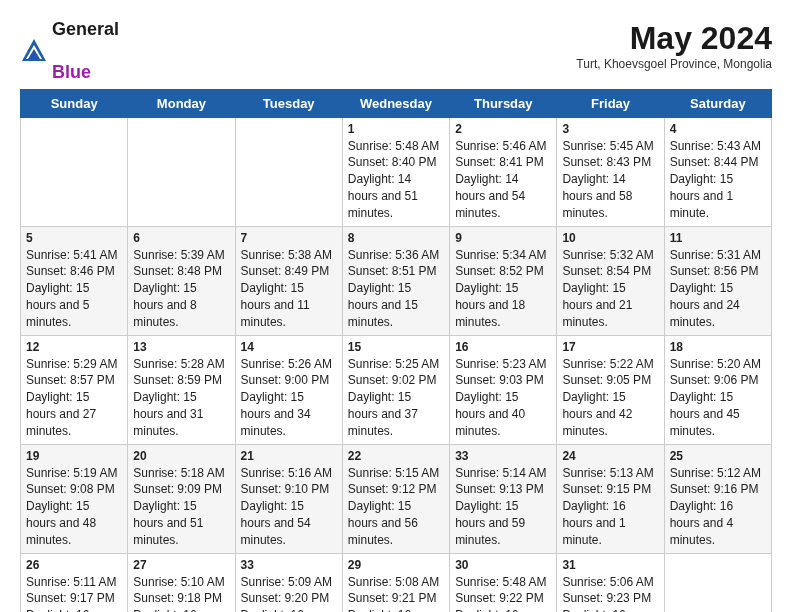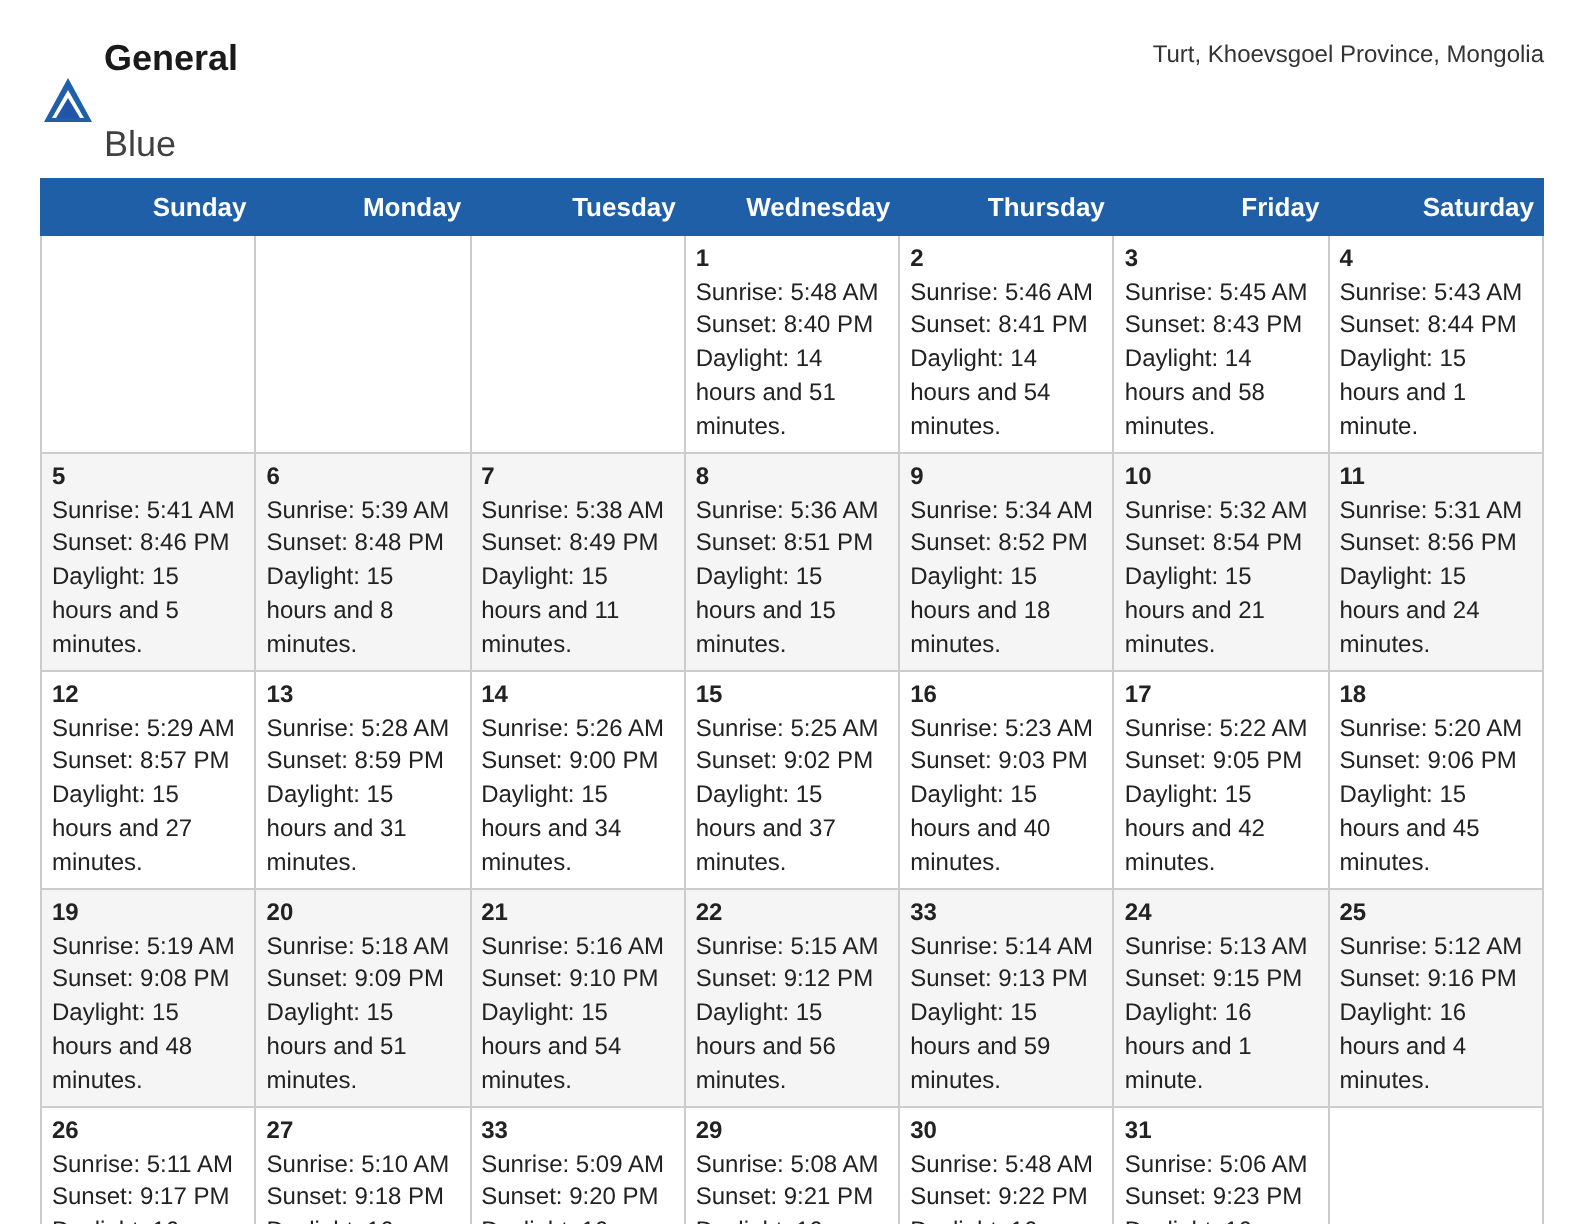--- a/index.html
+++ b/index.html
@@ -26,22 +26,22 @@
       line-height: 1.1;
       gap: 23px;
     }
     .logo-general {
       font-size: 18px;
       font-weight: bold;
       color: #1a1a1a;
     }
     .logo-blue {
       font-size: 18px;
-      font-weight: normal;
-      color: #404040;
+      font-weight: bold;
+      color: #a21caf;
     }
     .logo-icon {
       width: 28px;
       height: 28px;
       margin-right: 4px;
     }
     .title-section {
       text-align: right;
     }
     .month-year {
@@ -57,21 +57,21 @@
       width: 100%;
       border-collapse: collapse;
       border: 1px solid #ccc;
     }
     thead th {
       background: #1e5fa8;
       color: #fff;
       font-size: 13px;
       font-weight: bold;
       padding: 6px 4px;
-      text-align: right;
+      text-align: center;
       border: 1px solid #1e5fa8;
     }
     tbody td {
       vertical-align: top;
       border: 1px solid #ccc;
       padding: 4px 5px;
       font-size: 10.5px;
       color: #222;
       width: 14.28%;
       min-height: 80px;
@@ -104,20 +104,21 @@
       <polygon points="14,2 26,24 2,24" fill="#1e5fa8"></polygon>
       <polygon points="14,8 22,22 6,22" fill="#fff"></polygon>
       <polygon points="14,12 20,22 8,22" fill="#2255aa"></polygon>
     </svg>
     <div class="logo-text">
       <span class="logo-general">General</span>
       <span class="logo-blue">Blue</span>
     </div>
   </div>
   <div class="title-section">
+    <div class="month-year">May 2024</div>
     <div class="location">Turt, Khoevsgoel Province, Mongolia</div>
   </div>
 </div>
 
 <table>
   <thead>
     <tr>
     <th>Sunday</th>
         <th>Monday</th>
         <th>Tuesday</th>

